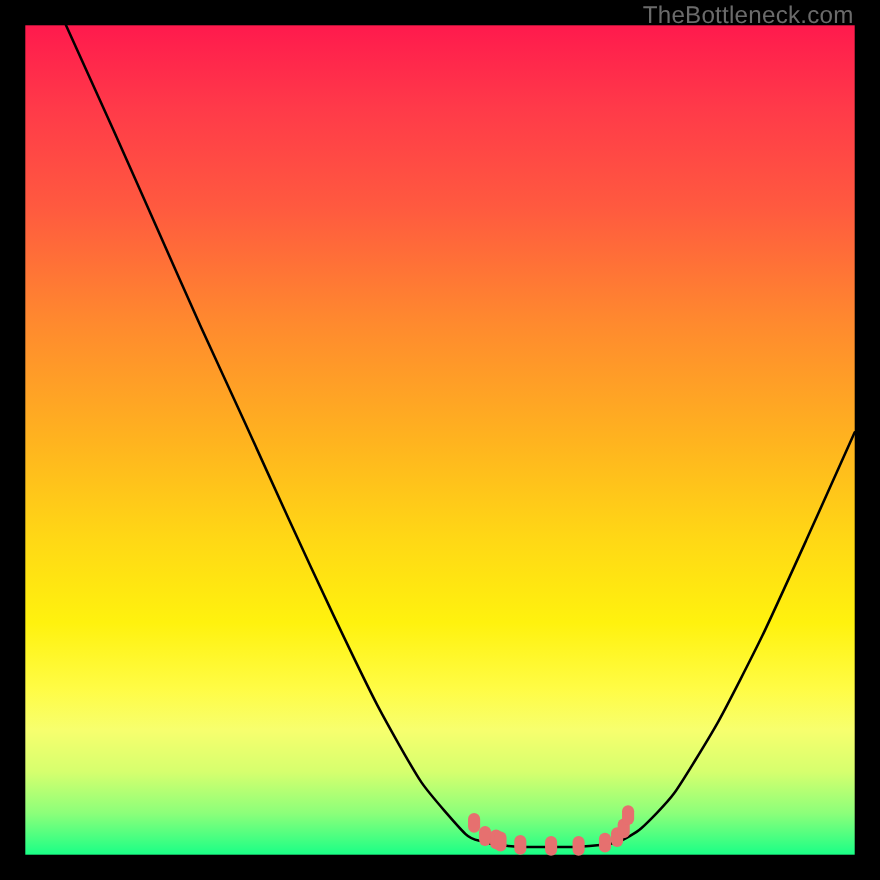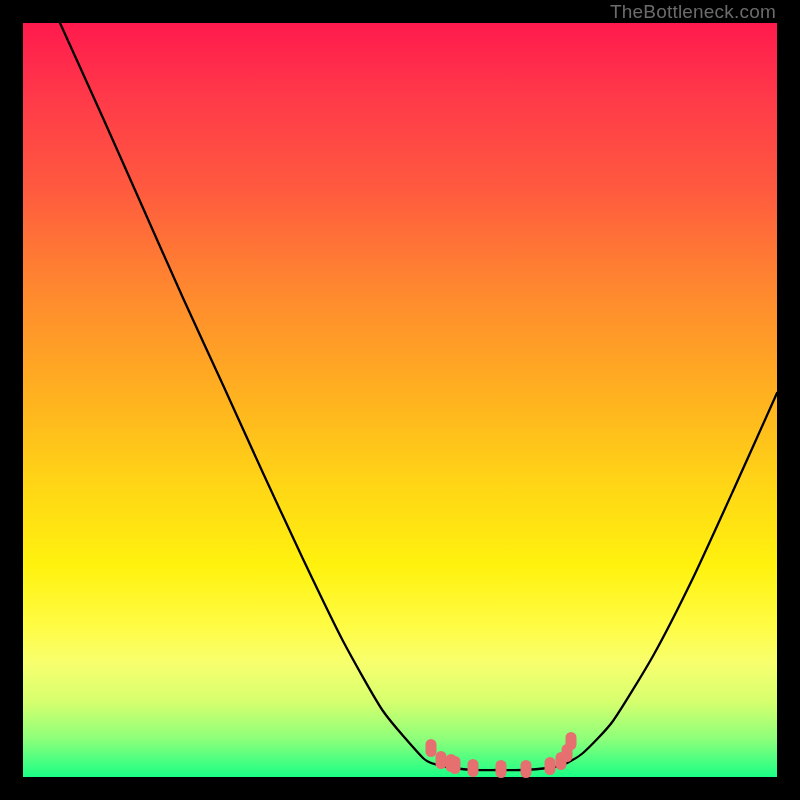--- a/index.html
+++ b/index.html
@@ -48,21 +48,21 @@
     left: 0;
     width: 754px;
     height: 754px;
     overflow: visible;
   }
   .watermark {
     position: absolute;
     top: 1px;
     right: 24px;
     color: #6b6b6b;
-    font-size: 19px;
+    font-size: 22px;
     font-weight: 500;
     letter-spacing: 0.2px;
     user-select: none;
   }
 </style>
 </head>
 <body>
 
 <div class="frame">
   <div class="plot-area">

